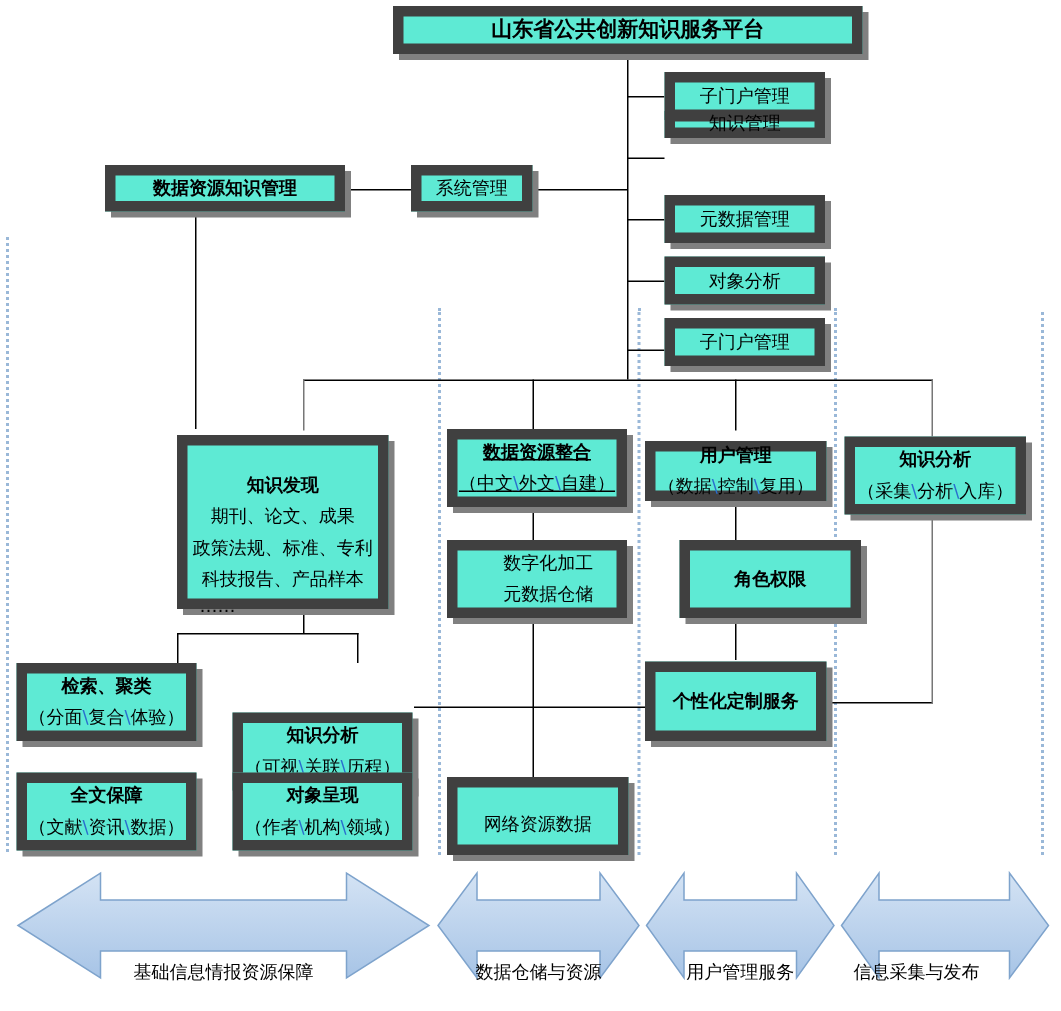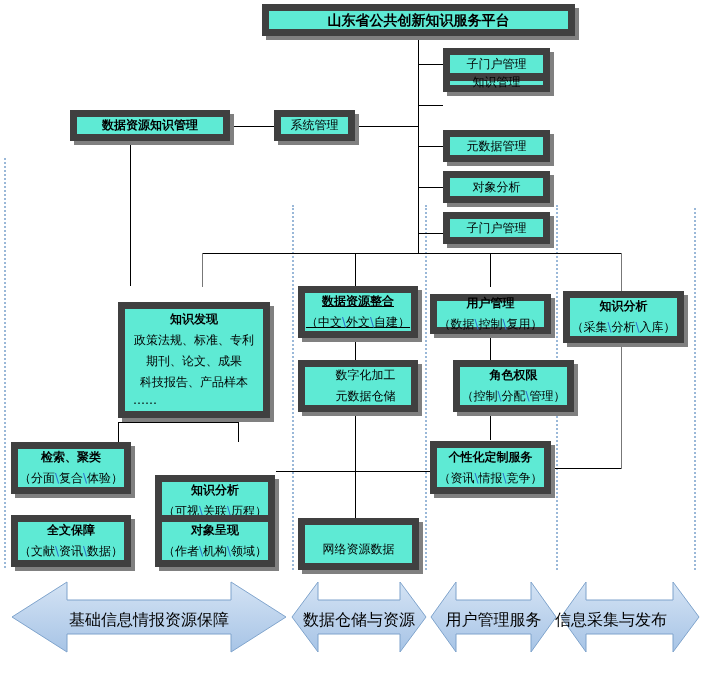--- a/index.html
+++ b/index.html
@@ -5,21 +5,21 @@
   html,body{margin:0;padding:0;background:#fff;}
   body{width:707px;height:674px;position:relative;overflow:hidden;font-family:"DejaVu Sans",sans-serif;color:#000;}
   .box{position:absolute;background:#5eead4;border:7px solid #404040;box-shadow:4px 4px 0 #808080;box-sizing:border-box;display:flex;flex-direction:column;align-items:center;justify-content:center;text-align:center;font-size:12px;line-height:21px;}
   .box .t{font-weight:bold;}
   .box .s{white-space:nowrap;}
   .sep{color:#2a6fcf;}
   .ln{position:absolute;background:#000;}
   .gl{position:absolute;background:#777;}
   .dot{position:absolute;width:0;border-left:2px dotted #9ab8d8;}
   svg.arrows{position:absolute;left:0;top:0;}
-  .alabel{position:absolute;font-size:16px;text-align:center;white-space:nowrap;}
+  .alabel{position:absolute;font-size:12px;text-align:center;white-space:nowrap;margin-top:30px;}
 </style>
 </head>
 <body>
 
 <div class="dot" style="left:4px;top:158px;height:410px;"></div>
 <div class="dot" style="left:292px;top:205px;height:365px;"></div>
 <div class="dot" style="left:425px;top:205px;height:365px;"></div>
 <div class="dot" style="left:556px;top:205px;height:365px;"></div>
 <div class="dot" style="left:694px;top:208px;height:362px;"></div>
 
@@ -69,24 +69,24 @@
     <span>子门户管理</span>
   </div>
 
 <div class="box" style="left:70px;top:110px;width:160px;height:31px;">
   <span class="t">数据资源知识管理</span>
 </div>
 <div class="box" style="left:274px;top:110px;width:81px;height:31px;">
   <span>系统管理</span>
 </div>
 
-<div class="box" style="left:118px;top:302px;width:152px;height:116px;justify-content:flex-start;padding-top:0;">
+<div class="box" style="left:118px;top:290px;width:141px;height:116px;justify-content:flex-start;padding-top:16px;">
   <span class="t">知识发现</span>
+  <span class="s">期刊、论文、成果</span>
   <span class="s">政策法规、标准、专利</span>
-  <span class="s">期刊、论文、成果</span>
   <span class="s">科技报告、产品样本</span>
   <span class="s" style="align-self:flex-start;padding-left:8px;line-height:14px;">……</span>
 </div>
 
 <div class="box" style="left:11px;top:442px;width:120px;height:52px;">
   <span class="t">检索、聚类</span>
   <span class="s parts">（<span>分面</span><span class="sep">\</span><span>复合</span><span class="sep">\</span><span>体验</span>）</span>
 </div>
 <div class="box" style="left:155px;top:442px;width:120px;height:52px;margin-top:33px;">
   <span class="t">知识分析</span>
@@ -112,25 +112,23 @@
 <div class="box" style="left:298px;top:518px;width:121px;height:52px;justify-content:flex-start;padding-top:14px;">
   <span class="s">网络资源数据</span>
 </div>
 
 <div class="box" style="left:430px;top:294px;width:121px;height:40px;">
   <span class="t">用户管理</span>
   <span class="s parts">（<span>数据</span><span class="sep">\</span><span>控制</span><span class="sep">\</span><span>复用</span>）</span>
 </div>
 <div class="box" style="left:453px;top:360px;width:121px;height:52px;">
   <span class="t">角色权限</span>
-  <span class="s parts">（<span>控制</span><span class="sep">\</span><span>分配</span><span class="sep">\</span><span>管理</span>）</span>
 </div>
 <div class="box" style="left:430px;top:441px;width:121px;height:53px;">
   <span class="t">个性化定制服务</span>
-  <span class="s parts">（<span>资讯</span><span class="sep">\</span><span>情报</span><span class="sep">\</span><span>竞争</span>）</span>
 </div>
 
 <div class="box" style="left:563px;top:291px;width:121px;height:52px;">
   <span class="t">知识分析</span>
   <span class="s parts">（<span>采集</span><span class="sep">\</span><span>分析</span><span class="sep">\</span><span>入库</span>）</span>
 </div>
 
 <svg class="arrows" width="707" height="674">
   <defs>
     <linearGradient id="ag" x1="0" y1="0" x2="0" y2="1">

